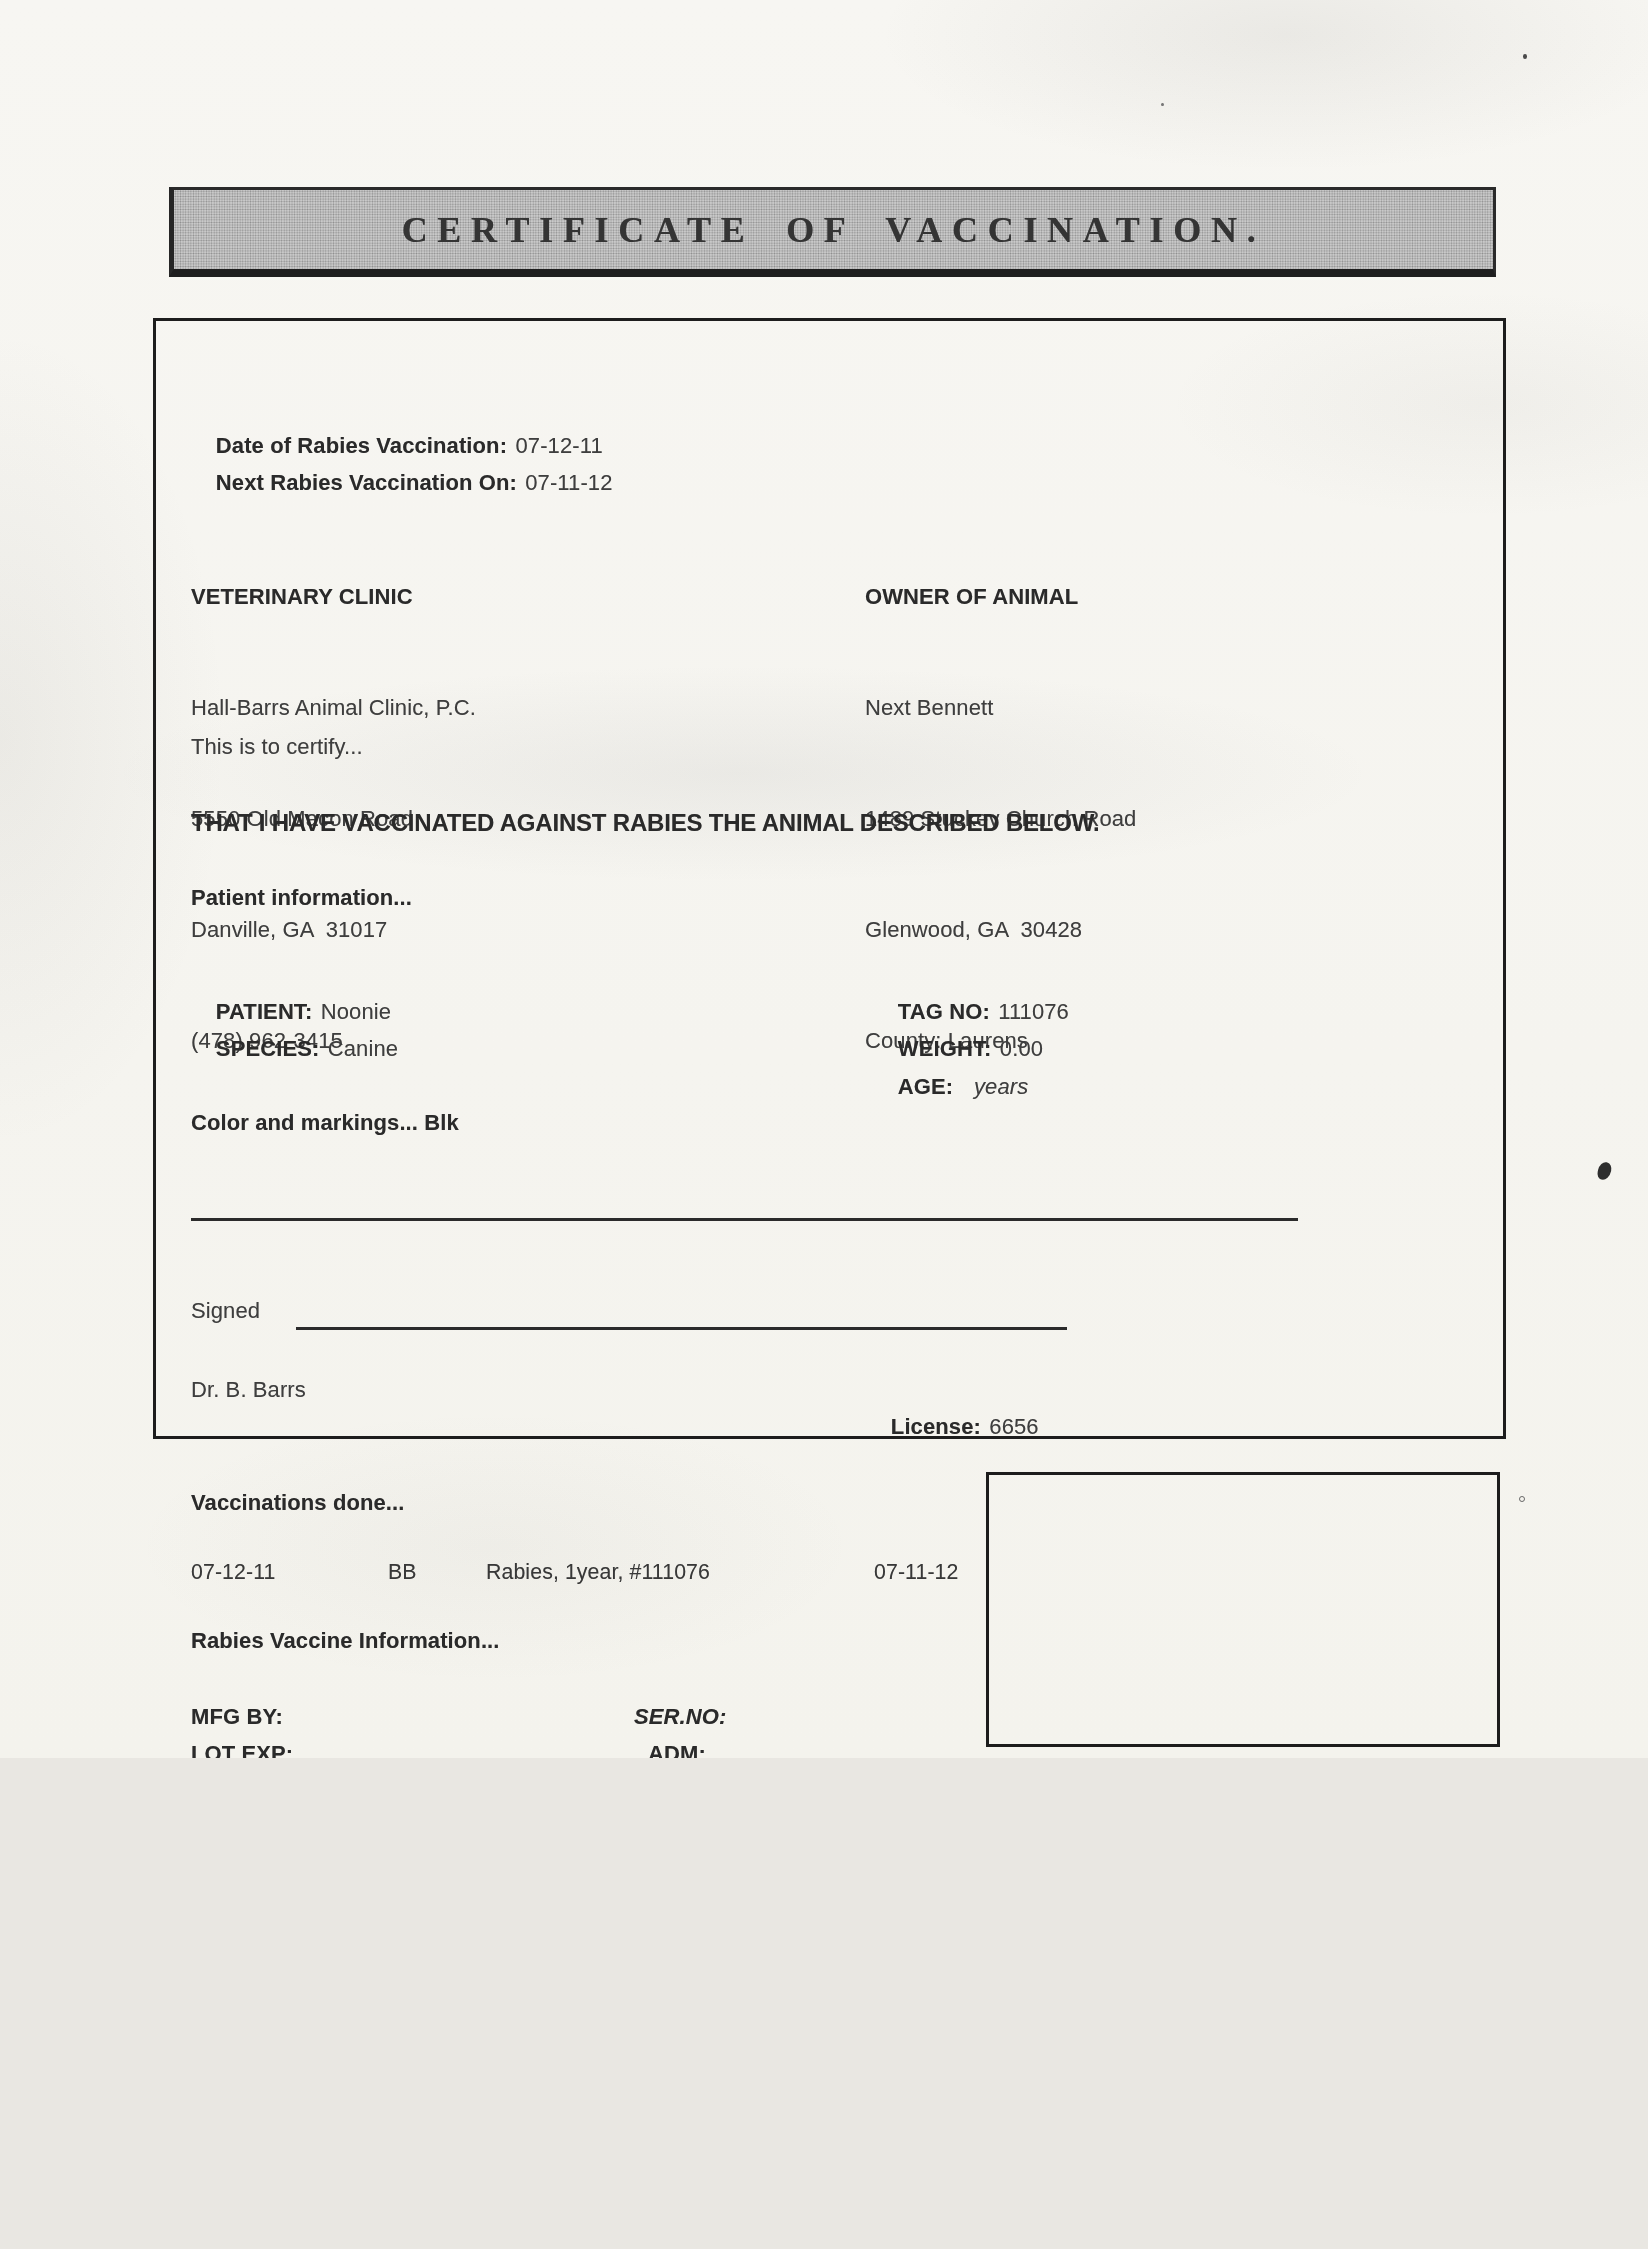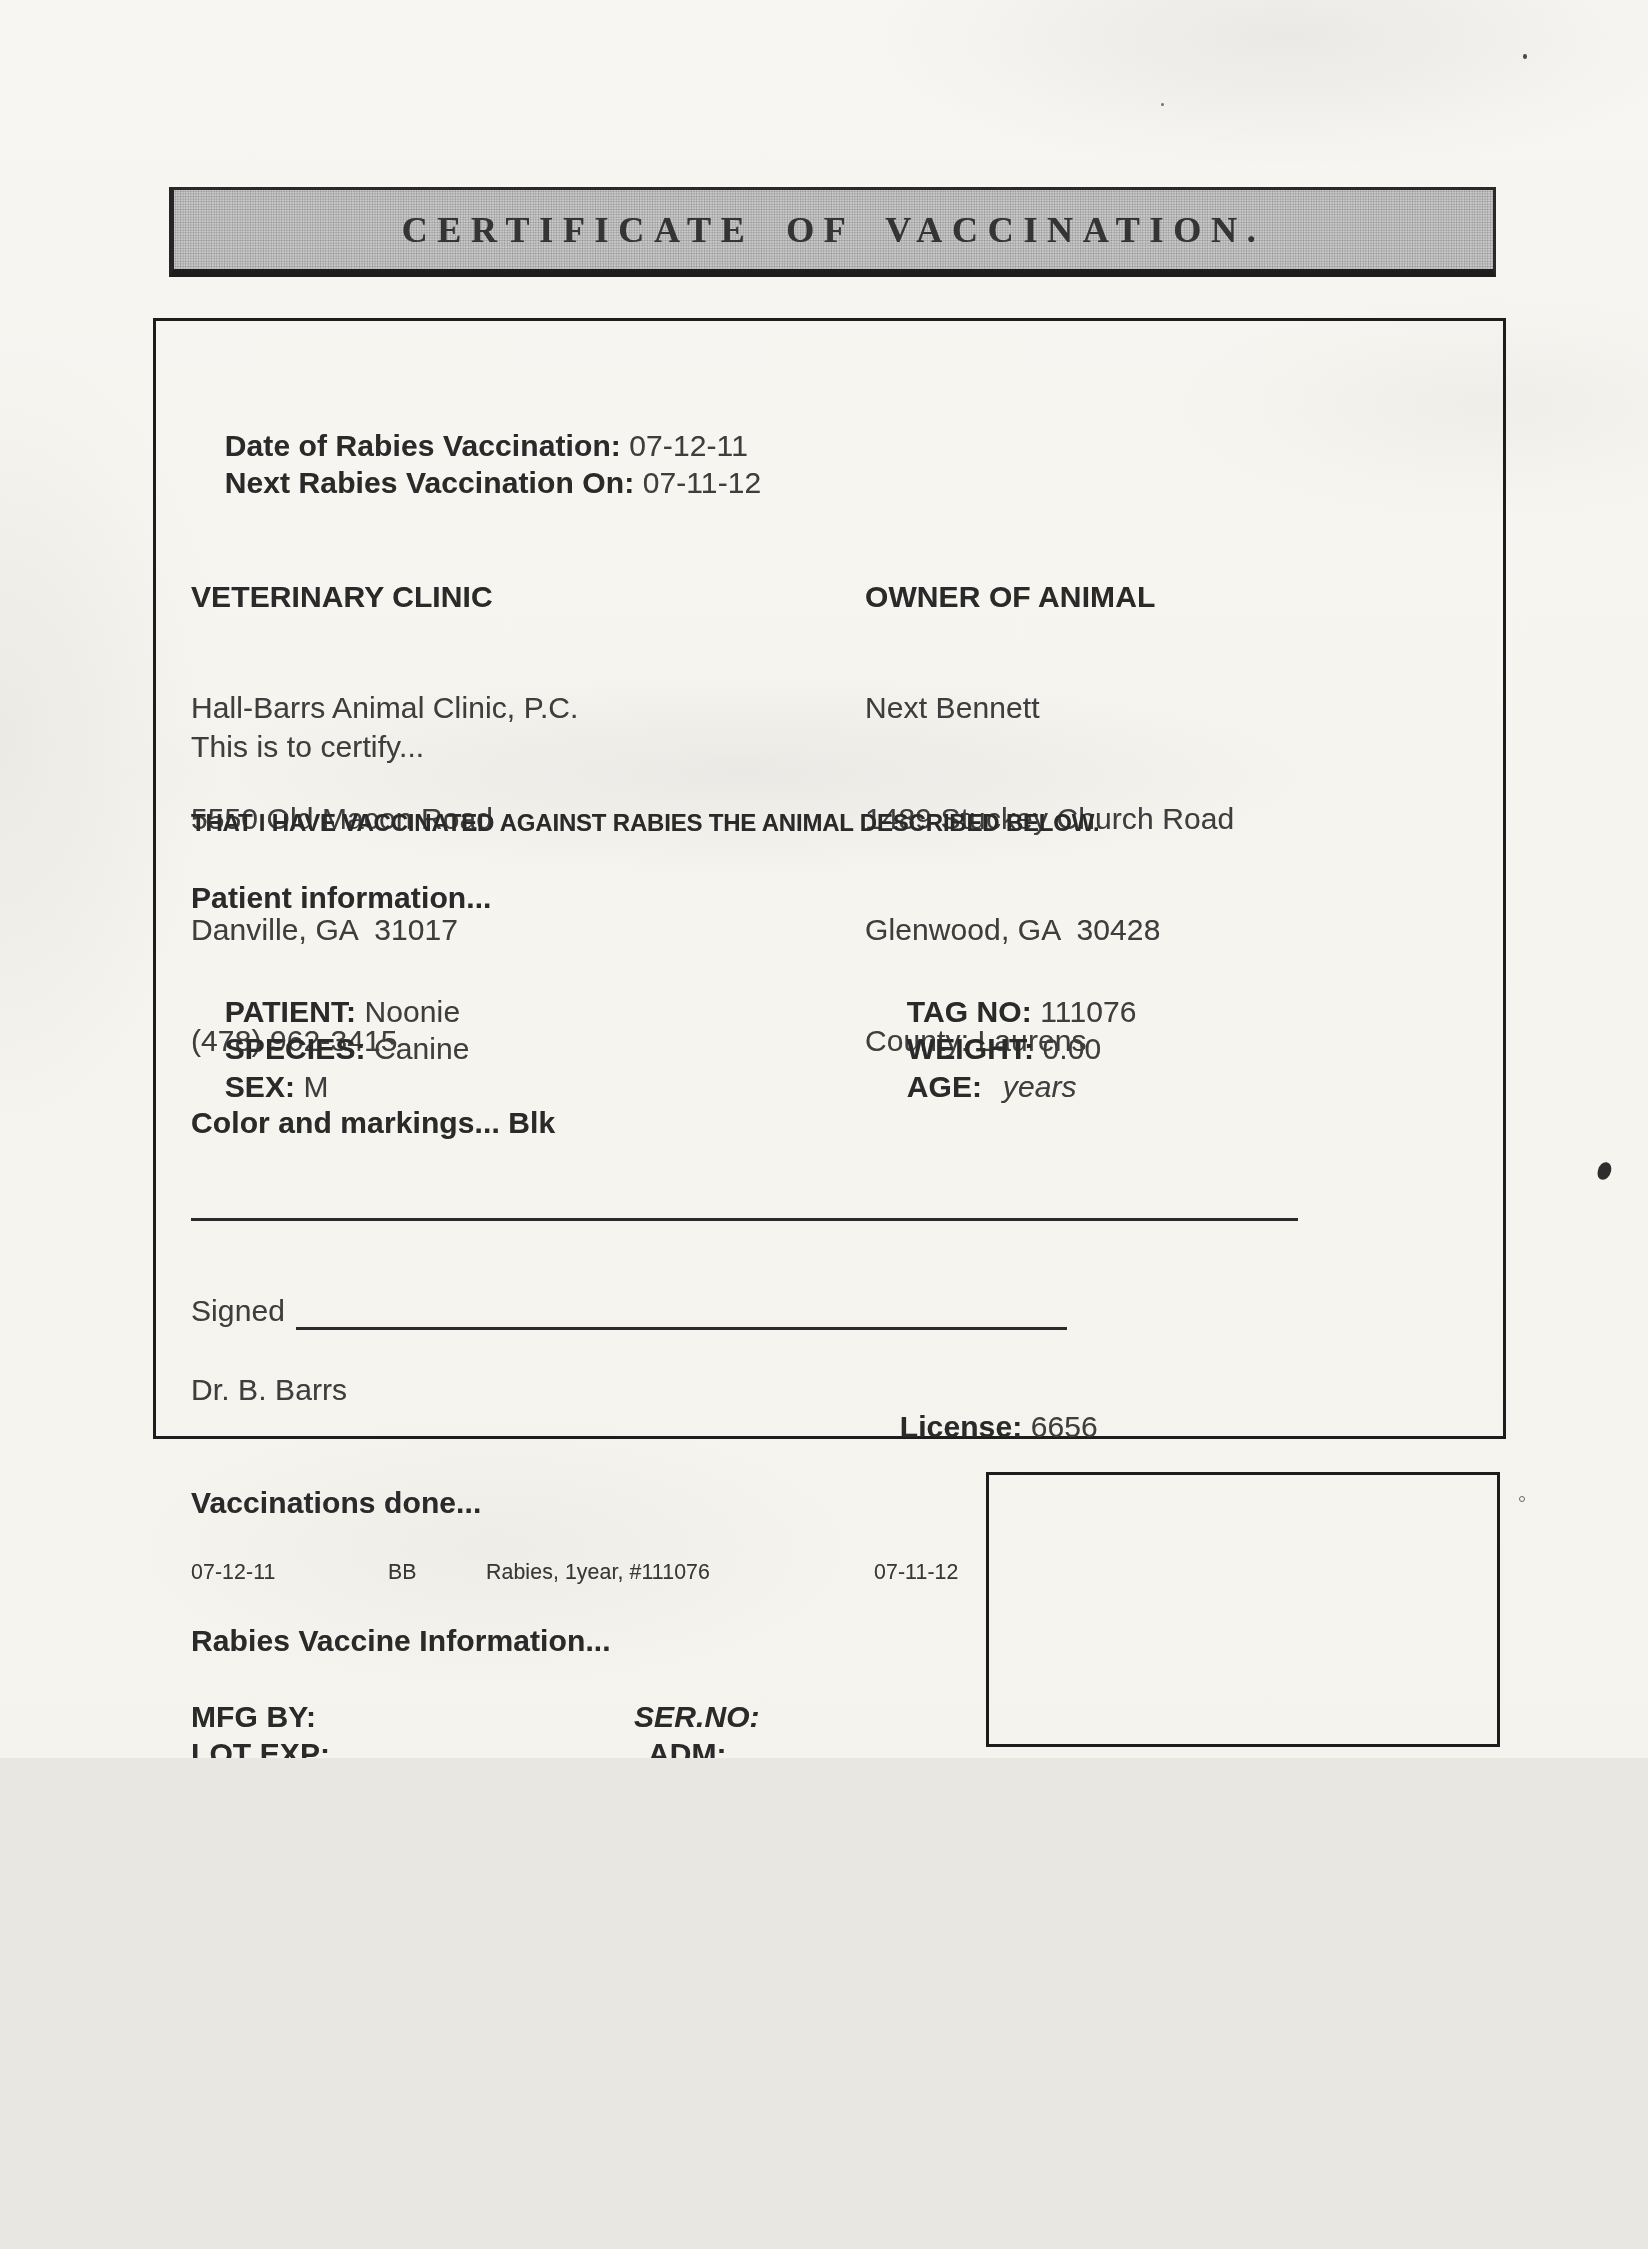--- a/index.html
+++ b/index.html
@@ -12,21 +12,21 @@
       radial-gradient(ellipse 582px 194px at 78% 2%, rgba(120,118,112,.10), transparent 70%),
       radial-gradient(ellipse 905px 155px at 45% 44%, rgba(118,118,120,.09), transparent 70%),
       radial-gradient(ellipse 323px 582px at 0% 42%, rgba(125,122,116,.09), transparent 70%),
       radial-gradient(ellipse 453px 162px at 90% 23%, rgba(125,122,116,.06), transparent 70%),
       radial-gradient(ellipse 517px 194px at 30% 88%, rgba(125,122,116,.05), transparent 70%),
       linear-gradient(180deg,#f7f6f2 0%,#f5f4ef 60%,#f4f3ed 100%);
     font-family:"Liberation Sans", sans-serif;
   }
   .t{
     position:absolute;
-    font-size:30px;line-height:37px;
+    font-size:22px;line-height:37px;
     color:#3e3e3e;white-space:pre;
     letter-spacing:0.1px;
     text-shadow:0 0 0.6px rgba(70,70,70,.35);
   }
   .b{font-weight:bold;color:#2a2a2a;}
   .sm{font-size:21.3px;line-height:27px;color:#383838;}
   .val{margin-left:8.4px;}
   .val-wide{margin-left:20.7px;font-style:italic;}
   .block div{white-space:pre;}
   #title-banner{
@@ -113,23 +113,20 @@
     <span class="b">TAG NO:</span><span class="val">111076</span>
   </div>
 
   <div class="t" style="left:191px;top:993px;">
     <span class="b">SPECIES:</span><span class="val">Canine</span>
   </div>
   <div class="t" style="left:873px;top:993px;">
     <span class="b">WEIGHT:</span><span class="val">0.00</span>
   </div>
 
-  <div class="t" style="left:191px;top:1031px;">
-    <span class="b">SEX:</span><span class="val">M</span>
-  </div>
   <div class="t" style="left:873px;top:1031px;">
     <span class="b">AGE:</span><span class="val-wide">years</span>
   </div>
 
   <div class="t b" style="left:191px;top:1104px;">Color and markings... Blk</div>
 
   <div class="rule" style="left:191px;top:1218px;width:1107px;height:3.2px;"></div>
 
   <div class="t" style="left:191px;top:1292px;">Signed</div>
   <div class="rule" style="left:296px;top:1327px;width:771px;height:3.2px;"></div>

